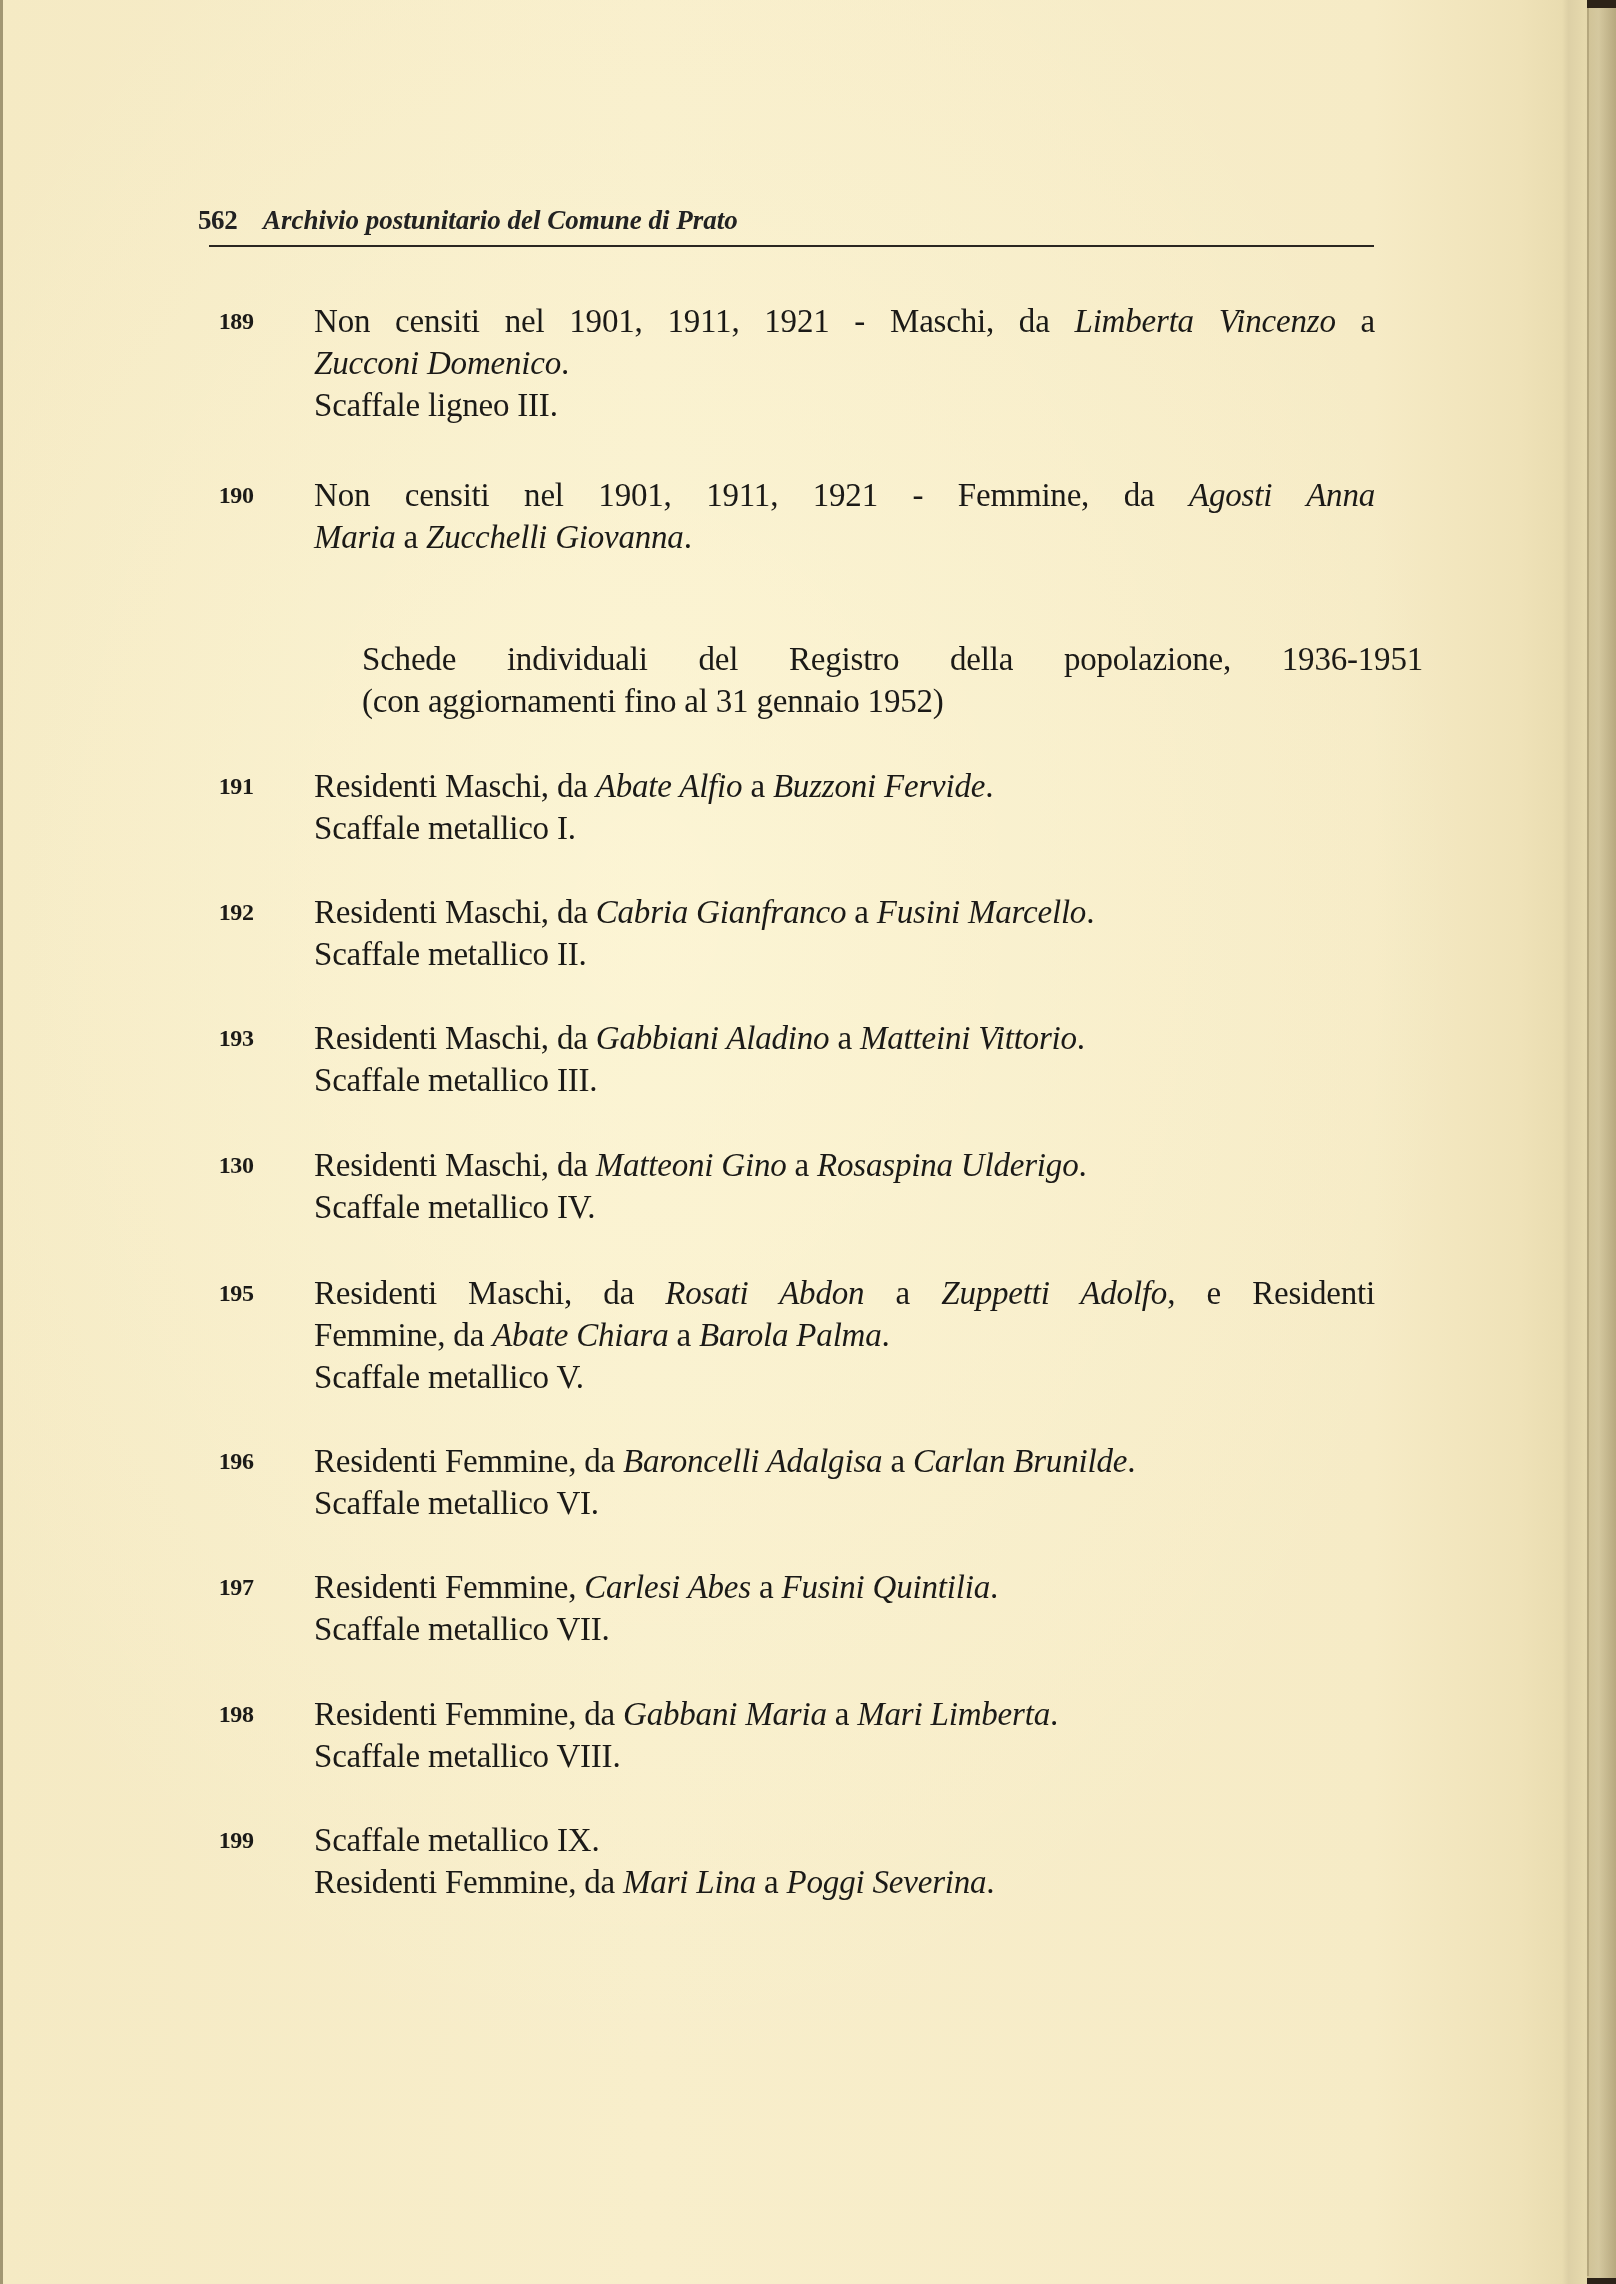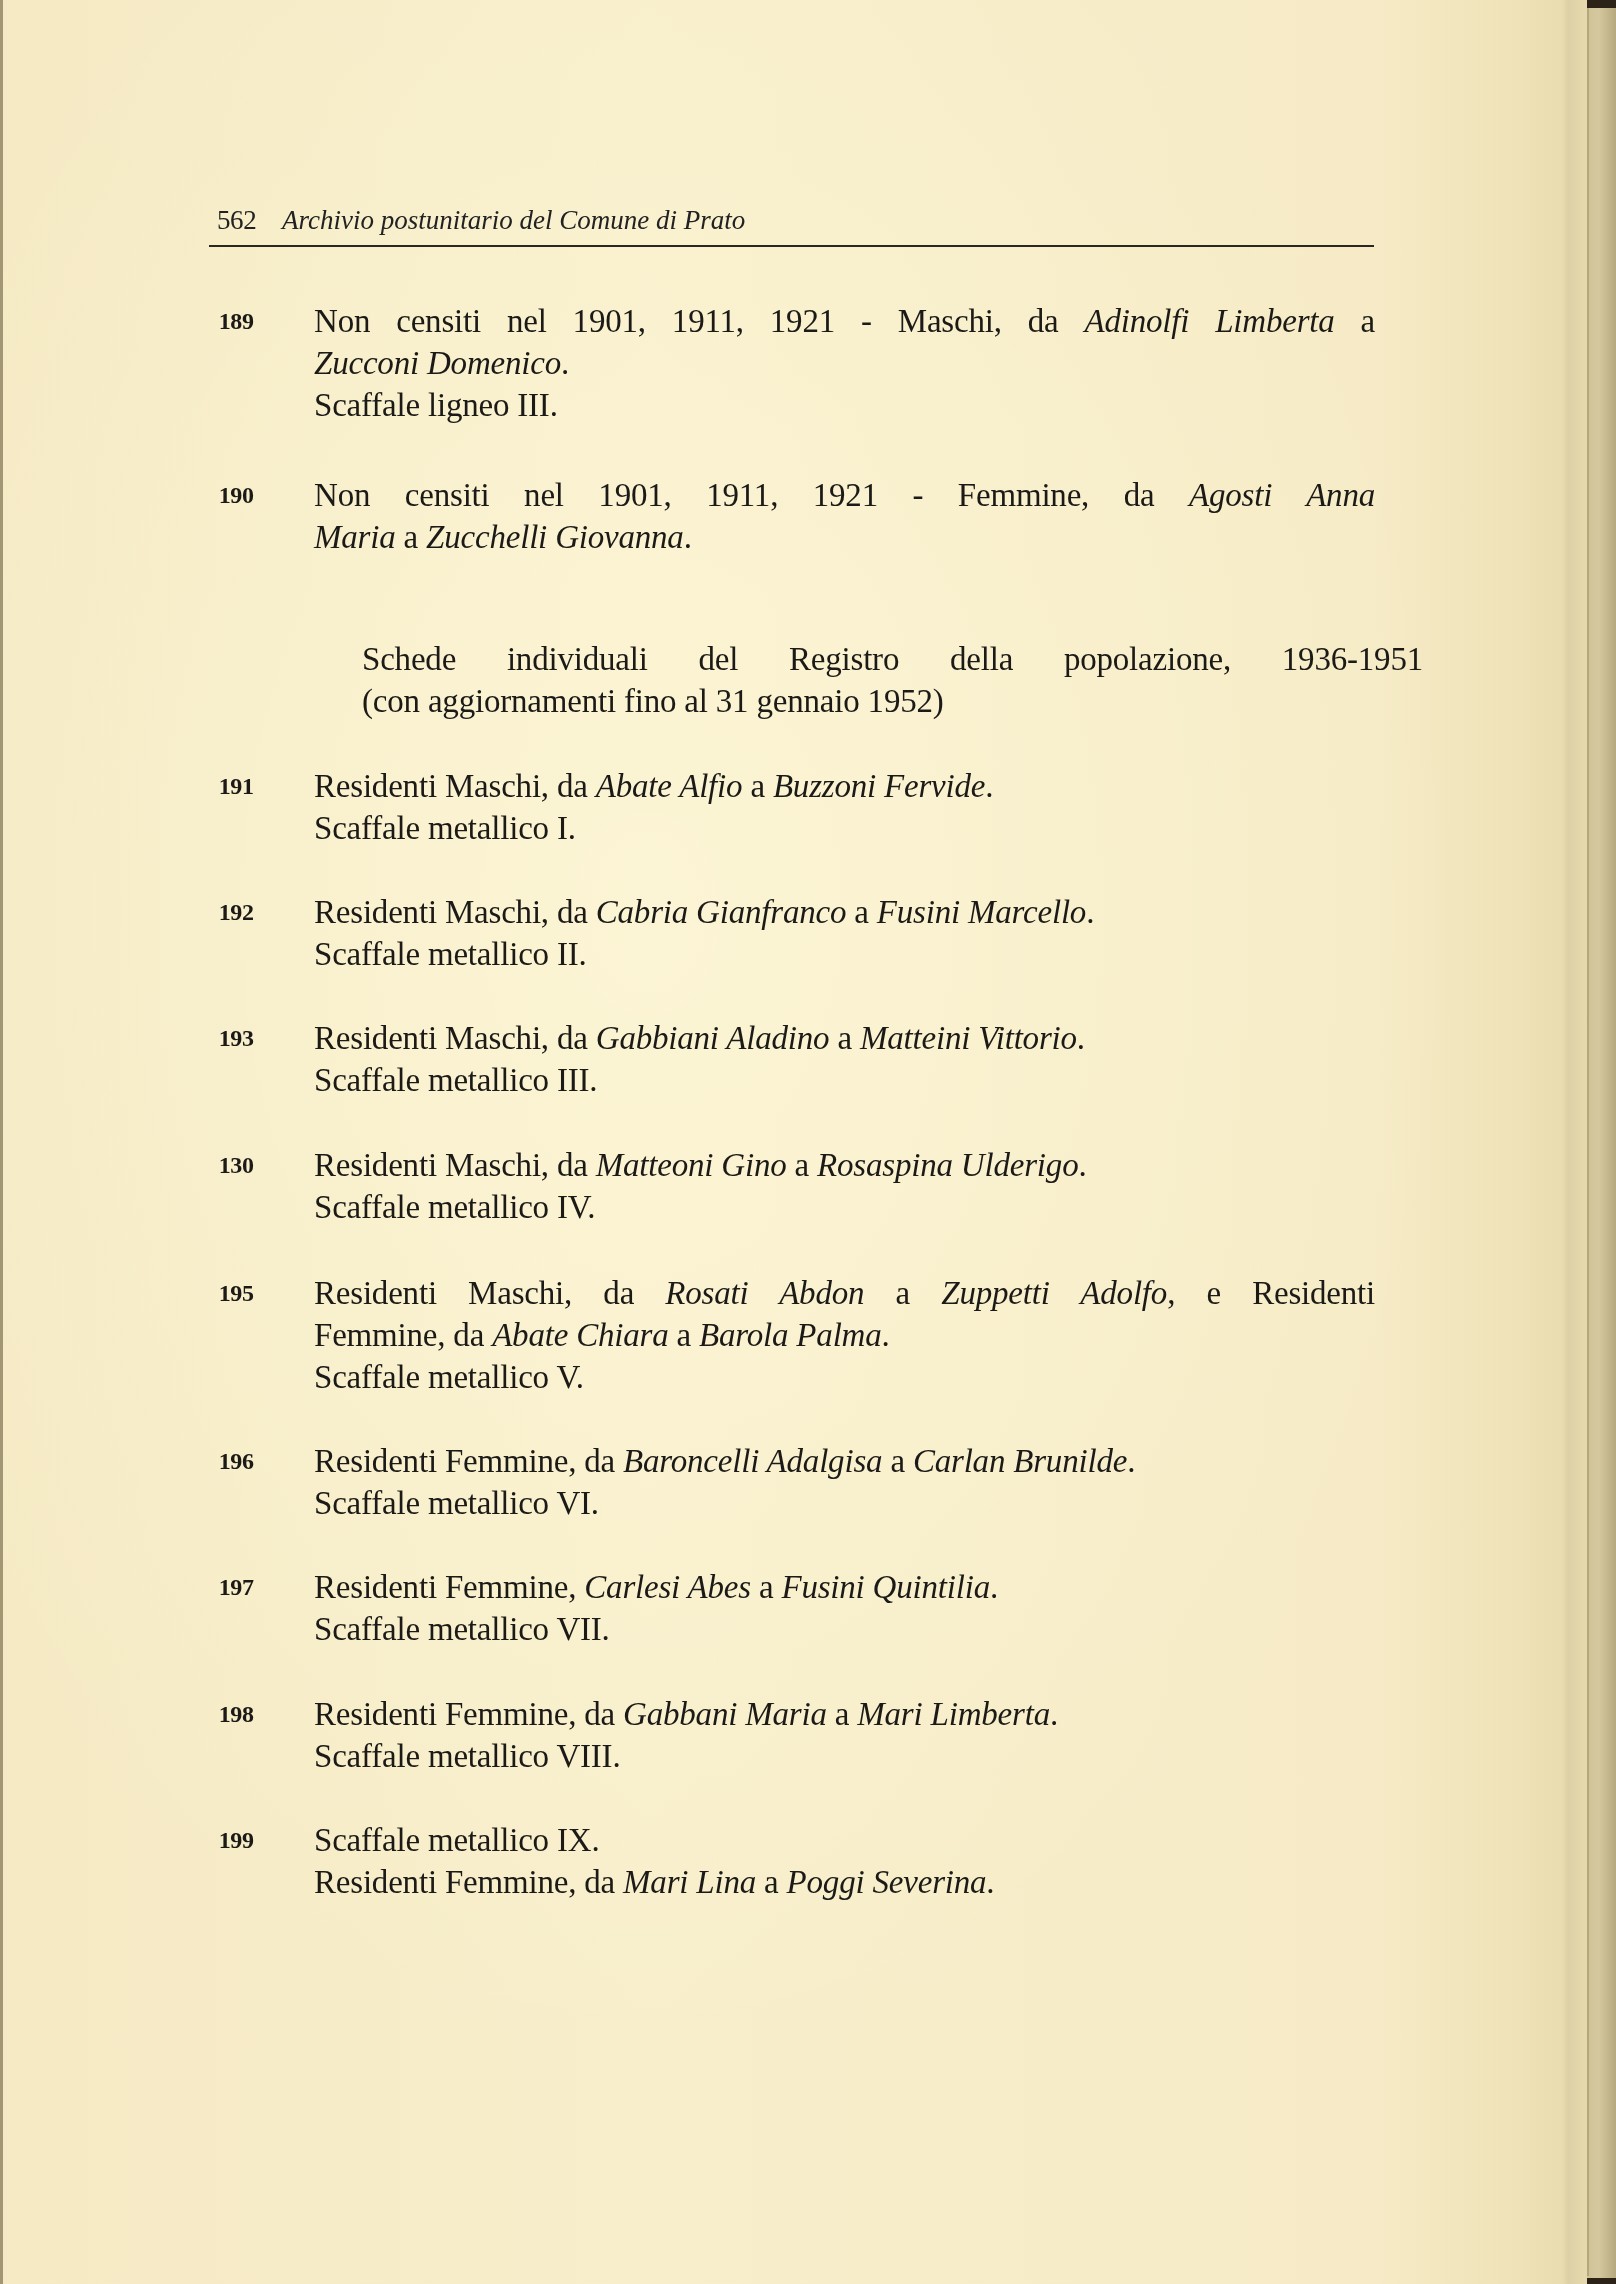--- a/index.html
+++ b/index.html
@@ -63,24 +63,25 @@
       left: 1587px;
       top: 2278px;
       width: 29px;
       height: 6.5px;
       background: #2c2218;
     }
 
     
     .running-head {
       position: absolute;
-      left: 217px;
+      left: 198px;
       top: 202px;
       width: 1165px;
       height: 44px;
+      font-weight: bold;
     }
     .page-number {
       position: absolute;
       left: 0;
       top: 3.2px;
       font-size: 27px;
       letter-spacing: -0.4px;
       color: #222;
     }
     .running-title {
@@ -178,21 +179,21 @@
     <span class="page-number">562</span>
     <span class="running-title">Archivio postunitario del Comune di Prato</span>
   </div>
   <div class="head-rule"></div>
 
   <div class="entries">
 
     <div class="entry" style="top:300px;">
       <span class="entry-num">189</span>
       <div class="entry-body">
-        <span class="justify"><span>Non censiti nel 1901, 1911, 1921 - Maschi, da </span><span class="it">Adinolfi Limberta</span><span> a</span></span>
+        <span class="justify"><span>Non censiti nel 1901, 1911, 1921 - Maschi, da </span><span class="it">Limberta Vincenzo</span><span> a</span></span>
         <span class="line"><span class="it">Zucconi Domenico</span><span>.</span></span>
         <span class="line">Scaffale ligneo III.</span>
       </div>
     </div>
 
     <div class="entry" style="top:474px;">
       <span class="entry-num">190</span>
       <div class="entry-body">
         <span class="justify"><span>Non censiti nel 1901, 1911, 1921 - Femmine, da </span><span class="it">Agosti Anna</span></span>
         <span class="line"><span class="it">Maria</span><span> a </span><span class="it">Zucchelli Giovanna</span><span>.</span></span>

